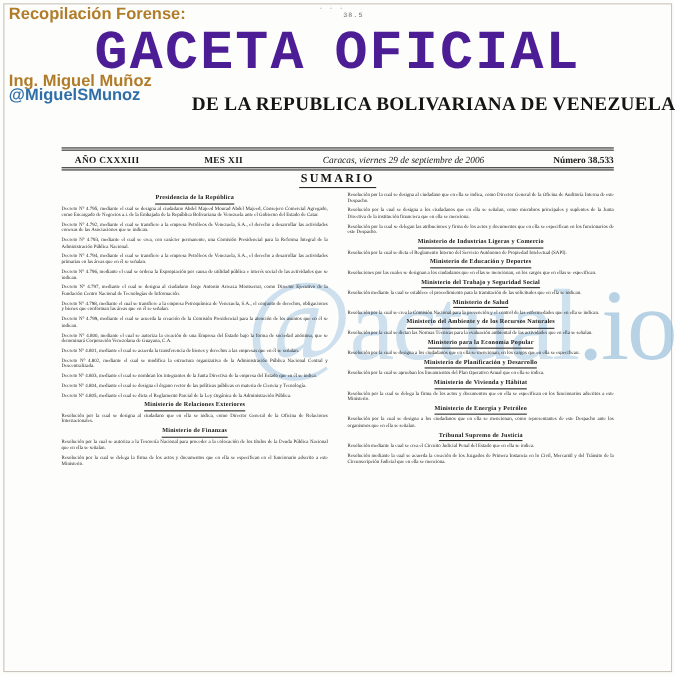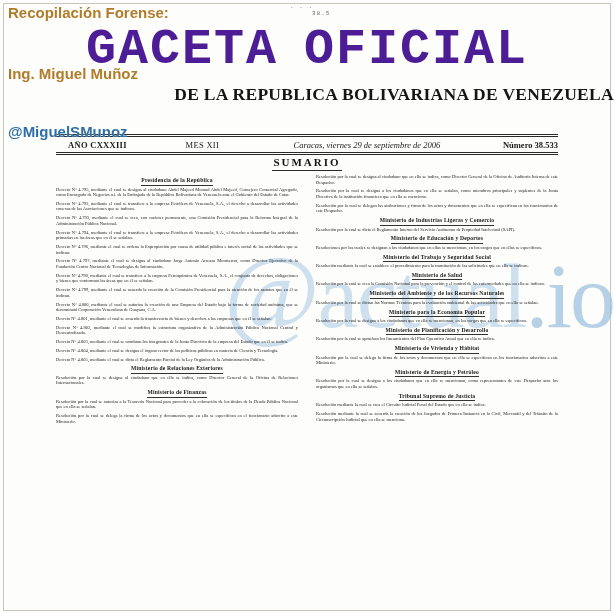--- a/index.html
+++ b/index.html
@@ -55,21 +55,21 @@
     z-index: 9;
     font-family: "Liberation Sans", sans-serif;
     font-weight: bold;
     font-size: 15px;
     line-height: 13px;
     color: #b07c2a;
     text-shadow: 0 0 1px rgba(255,255,255,0.9);
   }
   .credit .c1 { color: #b07c2a; }
   .credit .c2 { color: #b07c2a; margin-top: 48px; }
-  .credit .c3 { color: #2f6fa8; margin-top: 45px; }
+  .credit .c3 { color: #2f6fa8; }
 
   
   .top-marks {
     position: absolute;
     top: 4px;
     left: 290px;
     width: 60px;
     font-family: "Liberation Mono", monospace;
     font-size: 6px;
     color: #8a8a8a;
@@ -132,21 +132,21 @@
     height: 15px;
     display: flex;
     align-items: center;
     font-family: "Liberation Serif", serif;
     font-size: 8.5px;
     color: #1a1a1a;
     z-index: 6;
   }
   .issue-bar .seg { white-space: nowrap; }
   .issue-bar .left { width: 24%; font-weight: bold; letter-spacing: 0.3px; }
-  .issue-bar .mid { width: 18%; font-weight: normal; letter-spacing: 0.3px; }
+  .issue-bar .mid { width: 18%; font-weight: bold; letter-spacing: 0.3px; }
   .issue-bar .center { flex: 1; text-align: center; font-style: italic; }
   .issue-bar .right { width: 20%; text-align: right; font-weight: bold; }
 
   
   .sumario {
     position: absolute;
     top: 156px;
     left: 0; right: 0;
     text-align: center;
     font-family: "Liberation Serif", serif;

